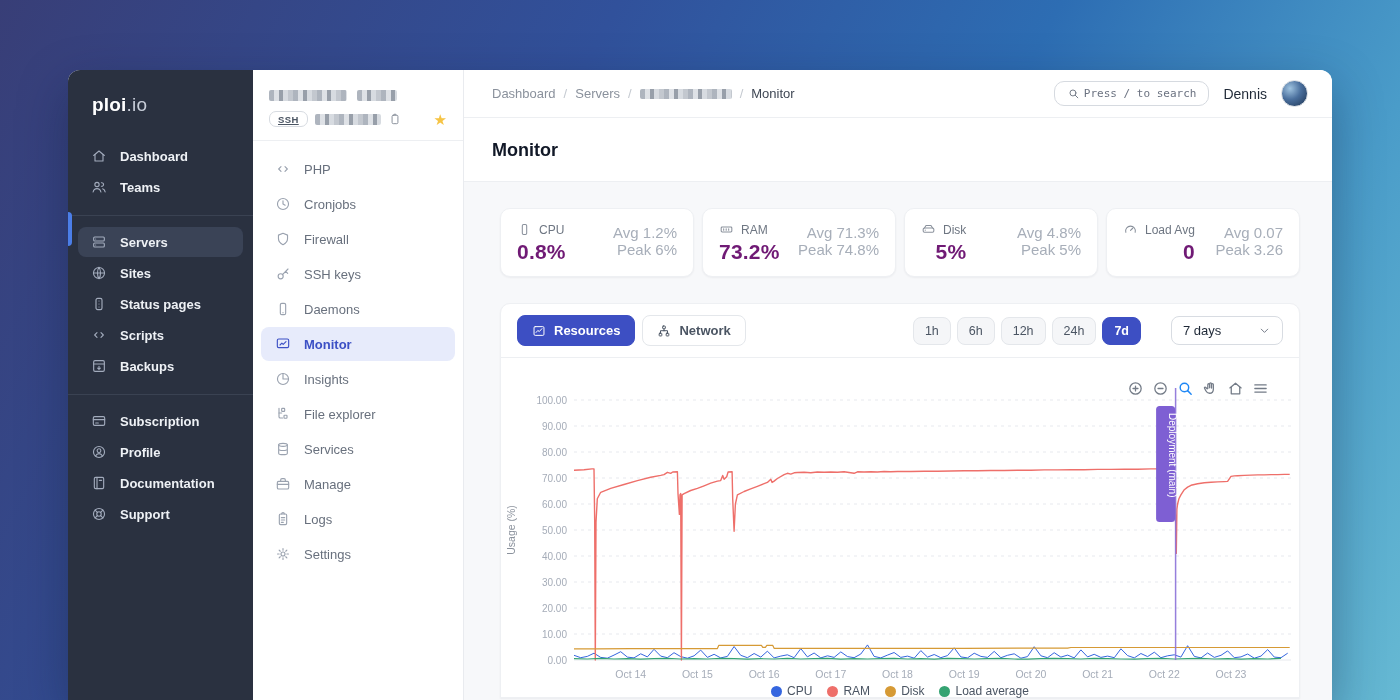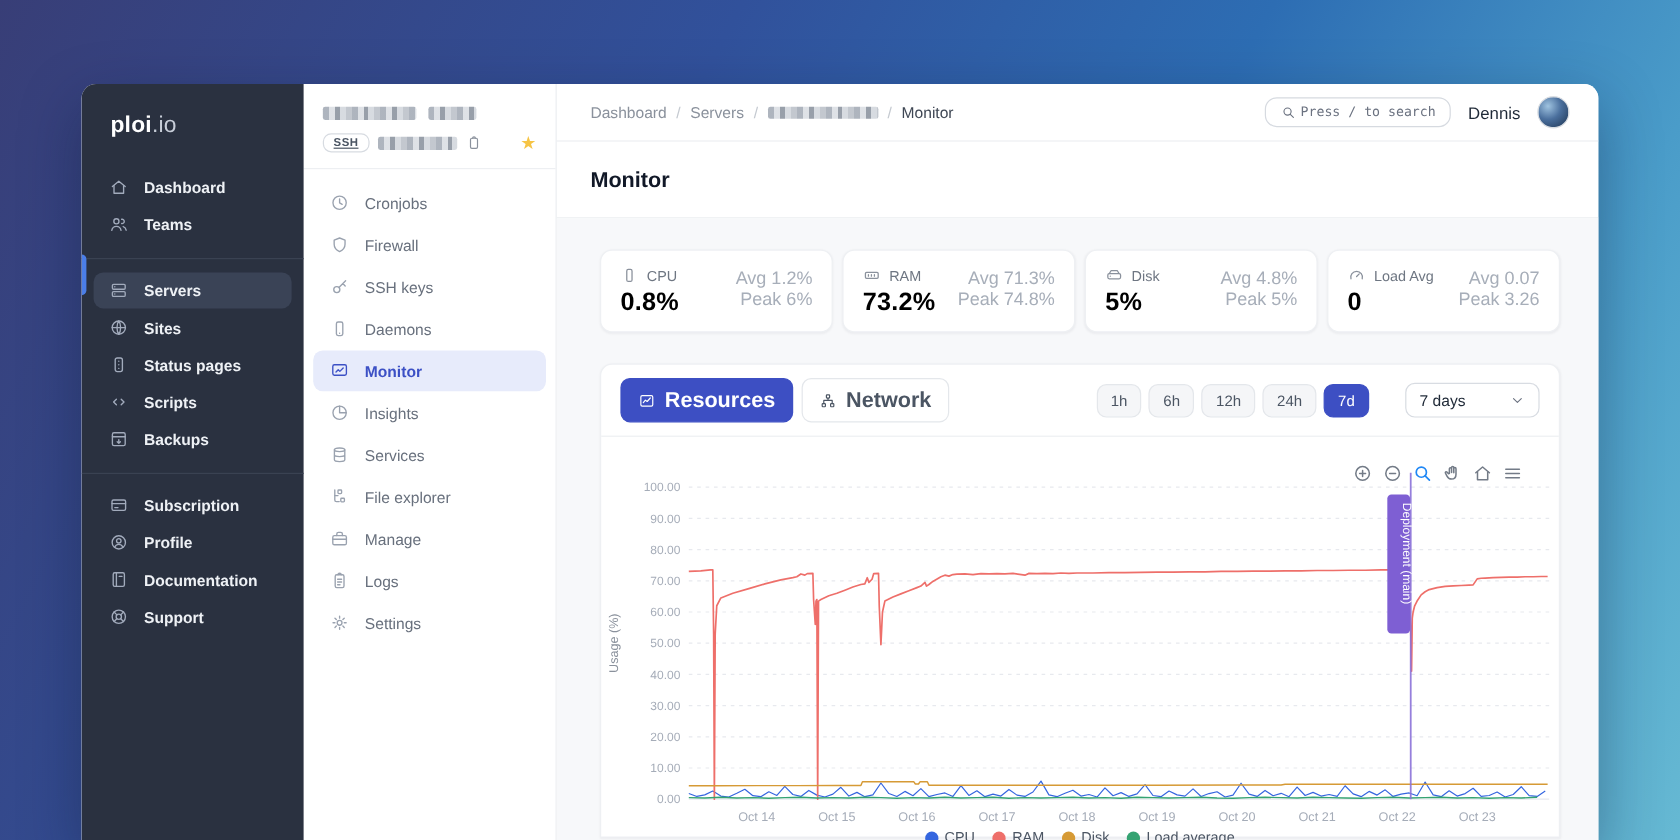--- a/index.html
+++ b/index.html
@@ -61,35 +61,35 @@
 
   .content { flex:1; background:#f7f8fa; padding:26px 32px 0 36px; overflow:hidden; }
 
   
   .stats-row { display:flex; gap:8px; margin-bottom:26px; }
   .stat-card { flex:1; background:#fff; border:1px solid #eef0f3; border-radius:10px;
     padding:13px 16px 12px; display:flex; justify-content:space-between;
     box-shadow:0 1px 2px rgba(16,24,40,.05); }
   .stat-label { display:flex; align-items:center; gap:7px; font-size:12px; color:#6e7682; font-weight:500; }
   .stat-label svg { color:#8a919c; }
-  .stat-value { font-size:21px; font-weight:600; color:#000000; margin-top:3px; letter-spacing:.2px; }
+  .stat-value { font-size:21px; font-weight:600; color:#701a75; margin-top:3px; letter-spacing:.2px;text-align:right; }
   .stat-aside { text-align:right; font-size:15px; color:#a7aeb9; line-height:17px; padding-top:2px; }
 
   
   .chart-panel { background:#fff; border:1px solid #eef0f3; border-radius:10px 10px 0 0;
     box-shadow:0 1px 2px rgba(16,24,40,.05); height:395px; }
   .panel-head { display:flex; align-items:center; padding:11px 16px; border-bottom:1px solid #edeff2; }
-  .tab-btn { display:inline-flex; align-items:center; gap:8px; font-size:18px; font-weight:600;
+  .tab-btn { display:inline-flex; align-items:center; gap:8px; font-size:13px; font-weight:600;
     padding:7px 14px; border-radius:8px; border:1px solid #e4e7eb; background:#fff; color:#4b5563;
     margin-right:7px; cursor:pointer; }
   .tab-btn.active { background:#3d4fc3; border-color:#3d4fc3; color:#fff; }
   .head-right { margin-left:auto; display:flex; align-items:center; gap:22px; }
   .range-btn { font-size:12.5px; font-weight:500; color:#4b5563; background:#f5f6f8;
     border:1px solid #e4e7eb; border-radius:8px; padding:6px 11px; cursor:pointer; }
-  .range-btn.active { background:#3d4fc3; border-color:#3d4fc3; color:#fff; font-weight:400; }
+  .range-btn.active { background:#3d4fc3; border-color:#3d4fc3; color:#fff; font-weight:700; }
   .select { display:flex; align-items:center; justify-content:space-between; width:112px;
     border:1px solid #d8dce2; border-radius:8px; padding:6px 11px; margin-left:8px;
     font-size:13px; color:#1f2937; cursor:pointer; background:#fff; }
   .select svg { color:#6b7280; }
 
   .chart-section { position:relative; padding-top:6px; }
   .apex-toolbar { position:absolute; top:22px; right:30px; display:flex; gap:8px; color:#737b87; z-index:2; }
   .apex-toolbar .tb { cursor:pointer; display:flex; }
   .legend { display:flex; justify-content:center; align-items:center; gap:15px; margin-top:-6px; }
   .legend-item { display:flex; align-items:center; gap:5px; font-size:12px; color:#4b5563; cursor:pointer; }
@@ -210,20 +210,26 @@
                 <rect x="7" y="5.5" width="10" height="14.5" rx="2"></rect>
                 <path d="M10 5.5a2 2 0 014 0"></path>
               </svg>
             </span>
           <span class="star">★</span>
         </div>
       </div>
       <nav class="srv-nav" id="srvNav">
           <div class="lt-item">
             <svg width="16" height="16" viewBox="0 0 24 24" fill="none" stroke="currentColor" stroke-width="1.7" stroke-linecap="round" stroke-linejoin="round">
+              <path d="M9 8.5 5.5 12 9 15.5M15 8.5 18.5 12 15 15.5"></path>
+            </svg>
+            <span>PHP</span>
+          </div>
+          <div class="lt-item">
+            <svg width="16" height="16" viewBox="0 0 24 24" fill="none" stroke="currentColor" stroke-width="1.7" stroke-linecap="round" stroke-linejoin="round">
               <circle cx="12" cy="12" r="8.3"></circle>
               <path d="M12 7.2V12l3.2 1.9"></path>
             </svg>
             <span>Cronjobs</span>
           </div>
           <div class="lt-item">
             <svg width="16" height="16" viewBox="0 0 24 24" fill="none" stroke="currentColor" stroke-width="1.7" stroke-linecap="round" stroke-linejoin="round">
               <path d="M12 3.5l6.8 2.7v5.1c0 4.4-2.9 7.4-6.8 9.2-3.9-1.8-6.8-4.8-6.8-9.2V6.2z"></path>
             </svg>
             <span>Firewall</span>
@@ -248,36 +254,36 @@
               <path d="M7.5 13.5l2.8-2.8 2 2 4.2-4.2"></path>
             </svg>
             <span>Monitor</span>
           </div>
           <div class="lt-item">
             <svg width="16" height="16" viewBox="0 0 24 24" fill="none" stroke="currentColor" stroke-width="1.7" stroke-linecap="round" stroke-linejoin="round">
               <circle cx="12" cy="12" r="8.3"></circle>
               <path d="M12 3.7V12h8.3"></path>
             </svg>
             <span>Insights</span>
-          </div>
-          <div class="lt-item">
-            <svg width="16" height="16" viewBox="0 0 24 24" fill="none" stroke="currentColor" stroke-width="1.7" stroke-linecap="round" stroke-linejoin="round">
-              <ellipse cx="12" cy="5.8" rx="6.5" ry="2.3"></ellipse>
-              <path d="M5.5 5.8V12c0 1.3 2.9 2.3 6.5 2.3s6.5-1 6.5-2.3V5.8M5.5 12v6.2c0 1.3 2.9 2.3 6.5 2.3s6.5-1 6.5-2.3V12"></path>
-            </svg>
-            <span>Services</span>
           </div>
           <div class="lt-item">
             <svg width="16" height="16" viewBox="0 0 24 24" fill="none" stroke="currentColor" stroke-width="1.7" stroke-linecap="round" stroke-linejoin="round">
               <path d="M6 3.5V16a2 2 0 002 2h3.5"></path>
               <rect x="10" y="3.5" width="4.5" height="4.5" rx="1"></rect>
               <rect x="13.5" y="13.8" width="4.5" height="4.5" rx="1"></rect>
               <path d="M6 10.5h4"></path>
             </svg>
             <span>File explorer</span>
+          </div>
+          <div class="lt-item">
+            <svg width="16" height="16" viewBox="0 0 24 24" fill="none" stroke="currentColor" stroke-width="1.7" stroke-linecap="round" stroke-linejoin="round">
+              <ellipse cx="12" cy="5.8" rx="6.5" ry="2.3"></ellipse>
+              <path d="M5.5 5.8V12c0 1.3 2.9 2.3 6.5 2.3s6.5-1 6.5-2.3V5.8M5.5 12v6.2c0 1.3 2.9 2.3 6.5 2.3s6.5-1 6.5-2.3V12"></path>
+            </svg>
+            <span>Services</span>
           </div>
           <div class="lt-item">
             <svg width="16" height="16" viewBox="0 0 24 24" fill="none" stroke="currentColor" stroke-width="1.7" stroke-linecap="round" stroke-linejoin="round">
               <rect x="3.5" y="8" width="17" height="11.5" rx="2"></rect>
               <path d="M8.5 8V6a2 2 0 012-2h3a2 2 0 012 2v2M3.5 12.5h17"></path>
             </svg>
             <span>Manage</span>
           </div>
           <div class="lt-item">
             <svg width="16" height="16" viewBox="0 0 24 24" fill="none" stroke="currentColor" stroke-width="1.7" stroke-linecap="round" stroke-linejoin="round">

